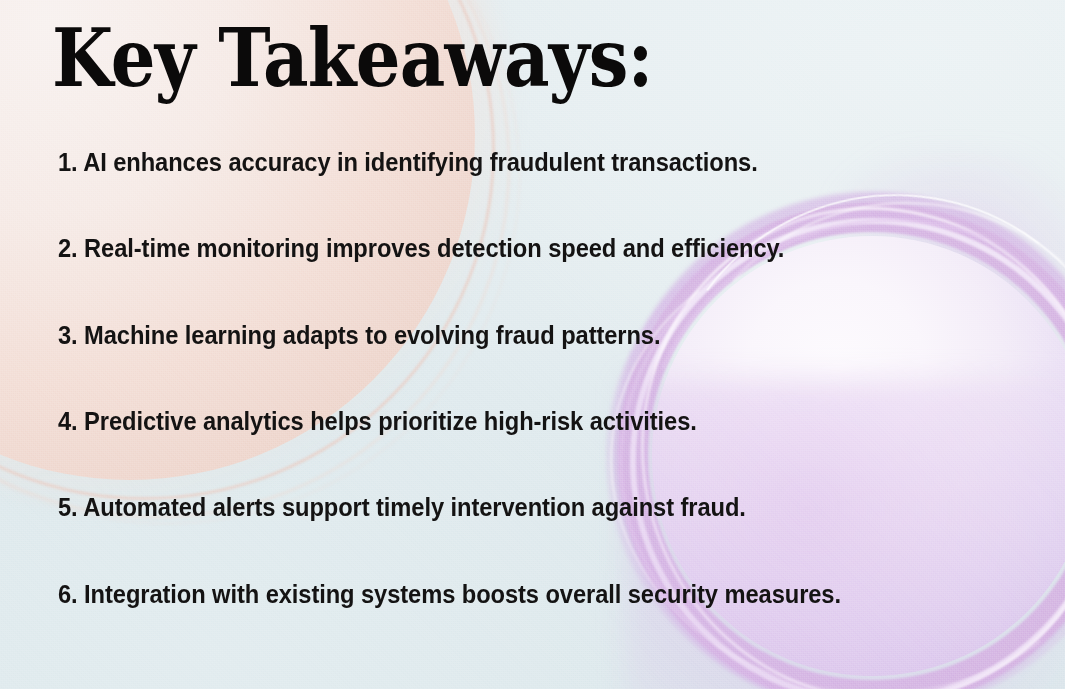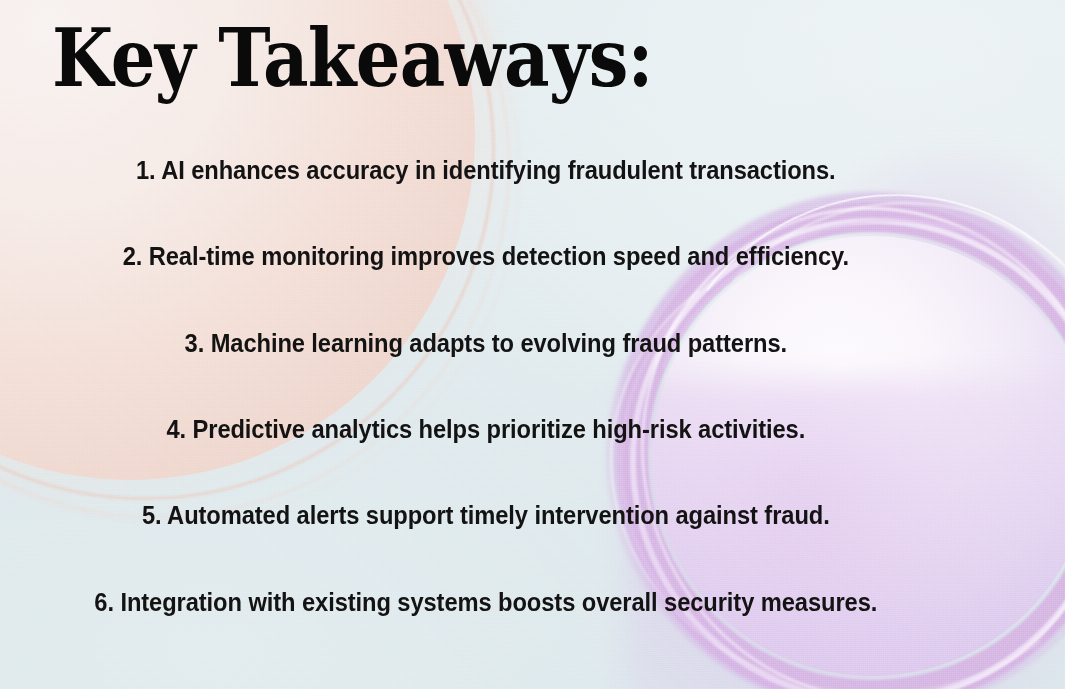--- a/index.html
+++ b/index.html
@@ -220,24 +220,23 @@
     line-height:1;
     letter-spacing:-1px;
     color:#0b0a0a;
     transform:scaleX(.88);
     transform-origin:left top;
     white-space:nowrap;
   }
 
   .takeaway-list {
     position:absolute;
-    left:58px; top:156px;
+    left:58px; top:148px;
     width:920px;
     list-style:none;
-    text-align:center;
   }
   .takeaway-item {
     font-family:"Liberation Sans", sans-serif;
     font-weight:700;
     font-size:25.5px;
     line-height:1.15;
     letter-spacing:-.1px;
     color:#141313;
     margin-bottom:57px;
     white-space:nowrap;

